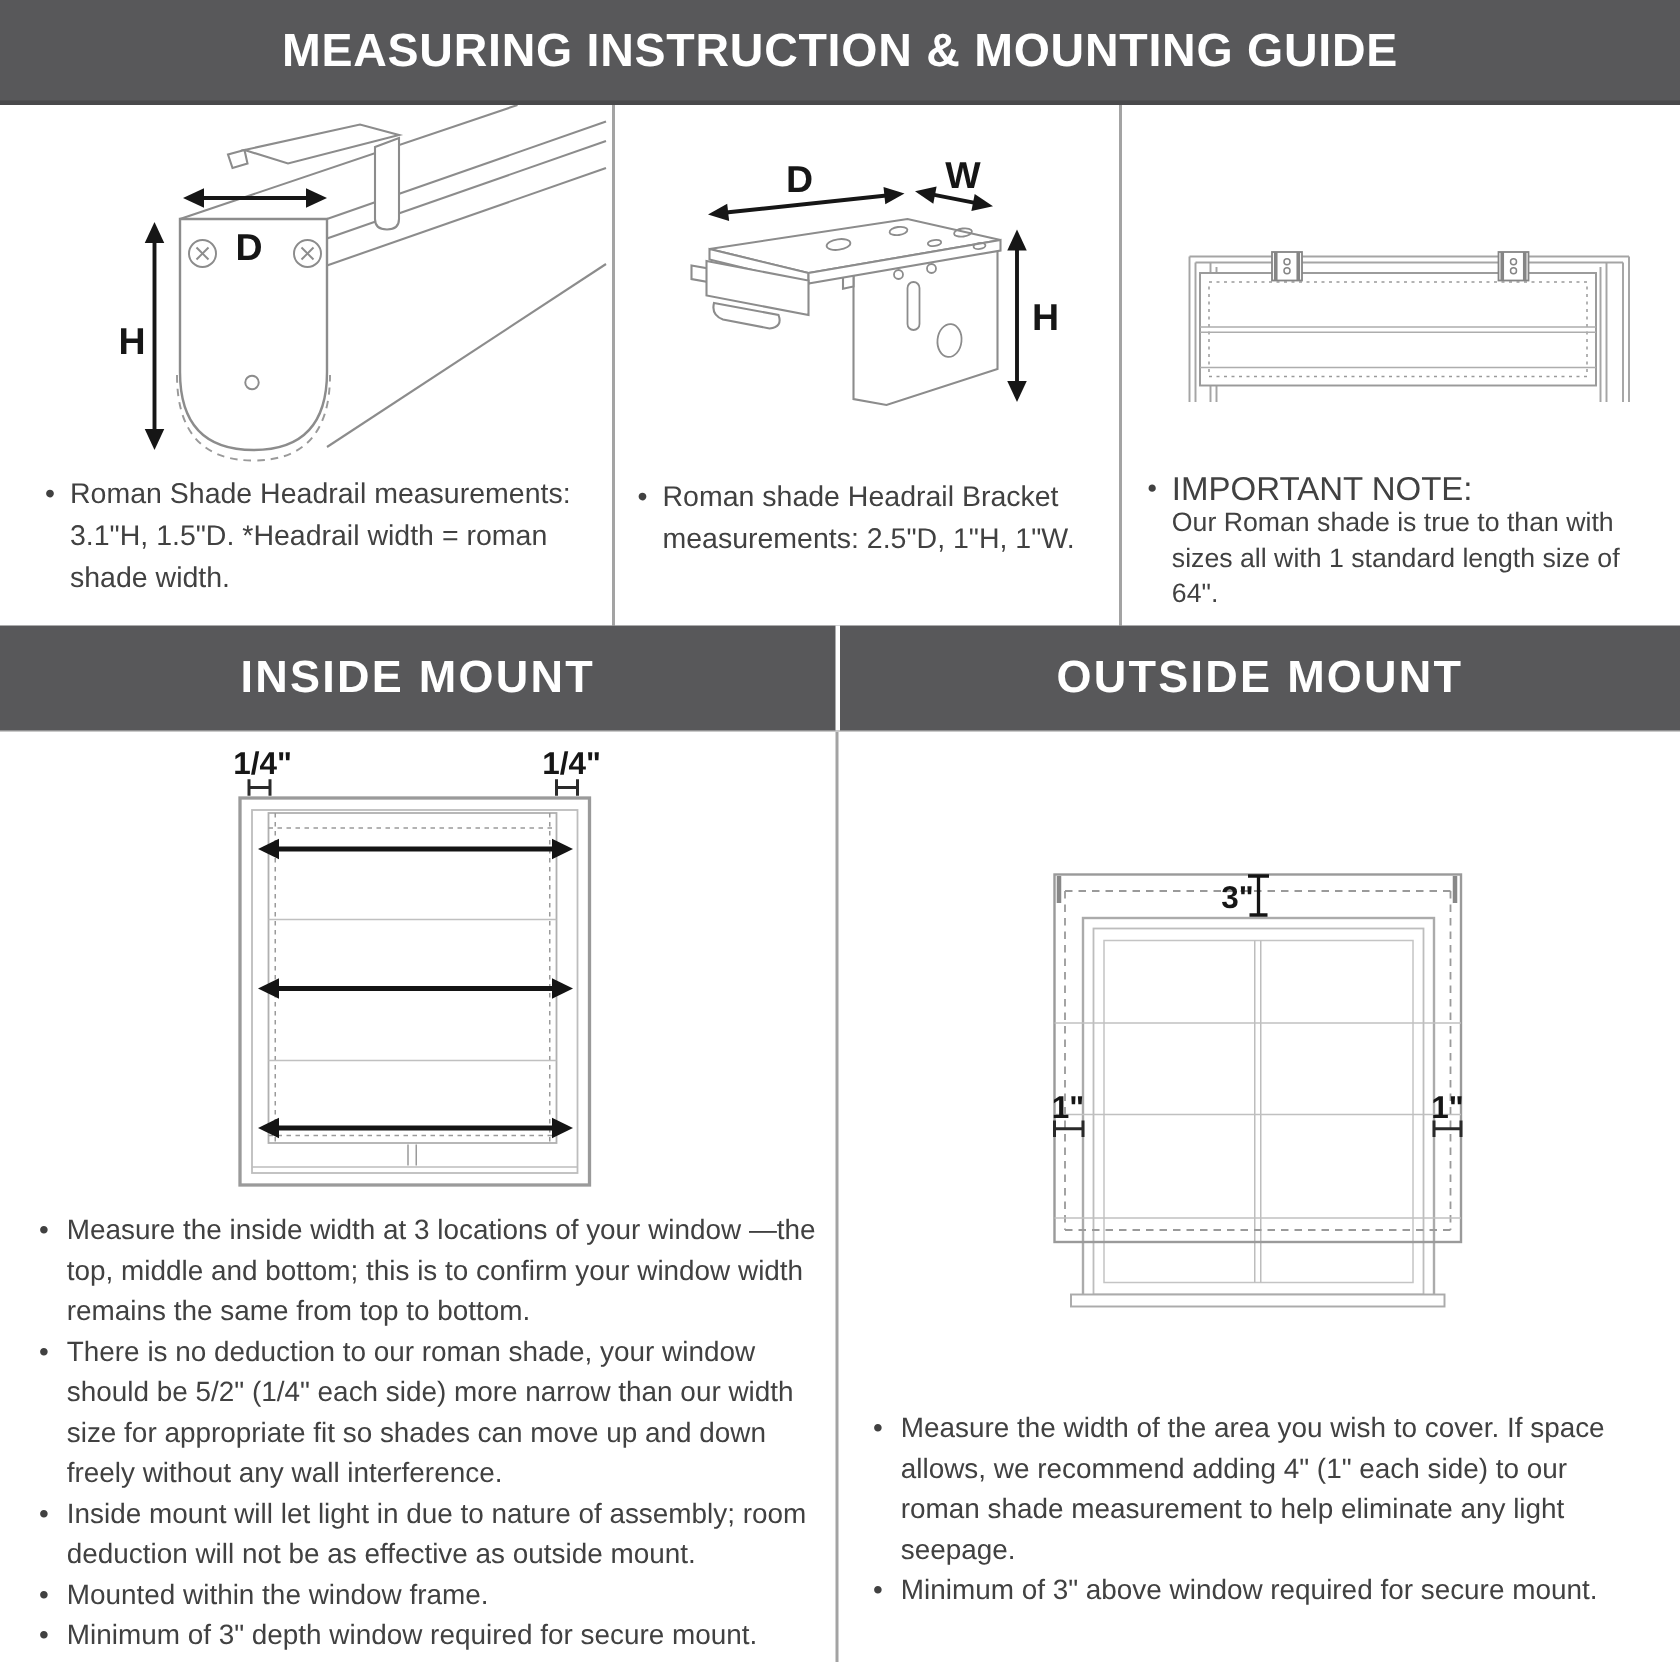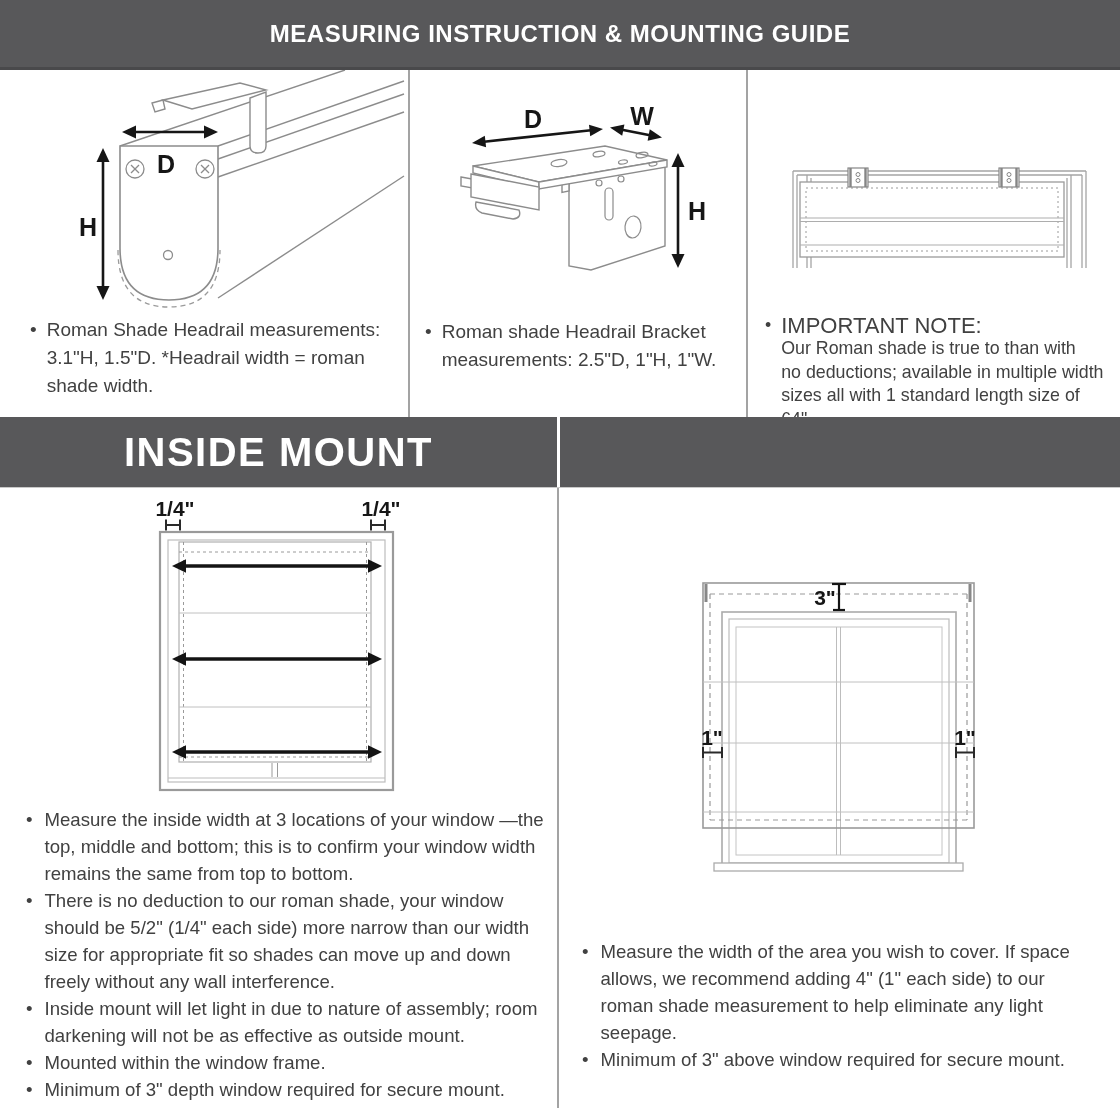--- a/index.html
+++ b/index.html
@@ -2,24 +2,24 @@
 <html><head>
 <meta charset="utf-8">
 <style>
   html,body{margin:0;padding:0;background:#fff;}
   #stage{position:relative;width:1120px;height:1120px;background:#ffffff;overflow:hidden;
          font-family:"Liberation Sans", sans-serif;color:#414141;}
   .abs{position:absolute;}
   .bar{background:#58585a;color:#ffffff;font-weight:bold;}
   #top-bar{left:0;top:0;width:1120px;height:67px;border-bottom:3px solid #49494b;
            display:flex;align-items:center;justify-content:center;
-           font-size:24px;letter-spacing:0.5px;}
+           font-size:31px;letter-spacing:0.5px;}
   #section-bar{left:0;top:417px;width:1120px;height:70px;display:flex;border-bottom:1px solid #c9c9c9;}
   .section-cell{display:flex;align-items:center;justify-content:center;
-                font-size:40px;letter-spacing:1.5px;height:100%;}
+                font-size:30px;letter-spacing:1.5px;height:100%;}
   #inside-heading-cell{width:557px;}
   #section-bar-divider{width:3px;height:100%;background:#ffffff;}
   #outside-heading-cell{flex:1;}
   .vdiv{width:1.5px;background:#a3a3a3;}
   .note{display:flex;gap:10px;font-size:19px;line-height:28px;color:#414141;}
   .note .blt{flex:0 0 auto;}
   .note-sm{font-size:17.8px;line-height:23.4px;}
   ul.bullets{list-style:none;margin:0;padding:0;}
   ul.bullets li{display:flex;gap:12px;font-size:18.6px;line-height:27px;color:#414141;margin:0;}
   ul.bullets li .blt{flex:0 0 auto;}
@@ -166,30 +166,32 @@
   <div class="abs note" style="left:425px;top:318px;width:300px;">
     <span class="blt">•</span>
     <div>Roman shade Headrail Bracket measurements: 2.5"D, 1"H, 1"W.</div>
   </div>
 
   <div class="abs note note-sm" style="left:765px;top:314px;width:345px;">
     <span class="blt">•</span>
     <div>
       <div style="font-size:22px;">IMPORTANT NOTE:</div>
       <div>Our Roman shade is true to than with</div>
-      <div>no deductions; available in multiple width</div>
       <div>sizes all with 1 standard length size of 64".</div>
     </div>
   </div>
 
   <div class="abs bar" id="section-bar">
     <div class="section-cell" id="inside-heading-cell">
       <span>INSIDE MOUNT</span>
     </div>
     <div id="section-bar-divider"></div>
+    <div class="section-cell" id="outside-heading-cell">
+      <span>OUTSIDE MOUNT</span>
+    </div>
   </div>
 
   <div class="abs vdiv" style="left:557px;top:488px;height:620px;"></div>
 
   <svg class="abs" style="left:120px;top:495px;" width="320" height="310" viewBox="0 0 320 310">
     <text class="dim" x="55" y="21" font-size="21" text-anchor="middle">1/4"</text>
     <text class="dim" x="261" y="21" font-size="21" text-anchor="middle">1/4"</text>
     <g stroke="#2a2a2a" stroke-width="2">
       <line x1="46" y1="30" x2="60" y2="30"></line>
       <line x1="46" y1="24.5" x2="46" y2="35.5"></line>
@@ -276,21 +278,21 @@
     <li>
       <span class="blt">•</span>
       <span class="btxt">Measure the inside width at 3 locations of your window —the top, middle and bottom; this is to confirm your window width remains the same from top to bottom.</span>
     </li>
     <li>
       <span class="blt">•</span>
       <span class="btxt">There is no deduction to our roman shade, your window should be 5/2" (1/4" each side) more narrow than our width size for appropriate fit so shades can move up and down freely without any wall interference.</span>
     </li>
     <li>
       <span class="blt">•</span>
-      <span class="btxt">Inside mount will let light in due to nature of assembly; room darkening will not be as effective as outside mount.</span>
+      <span class="btxt">Inside mount will let light in due to nature of assembly; room deduction will not be as effective as outside mount.</span>
     </li>
     <li>
       <span class="blt">•</span>
       <span class="btxt">Mounted within the window frame.</span>
     </li>
     <li>
       <span class="blt">•</span>
       <span class="btxt">Minimum of 3" depth window required for secure mount.</span>
     </li>
   </ul>

